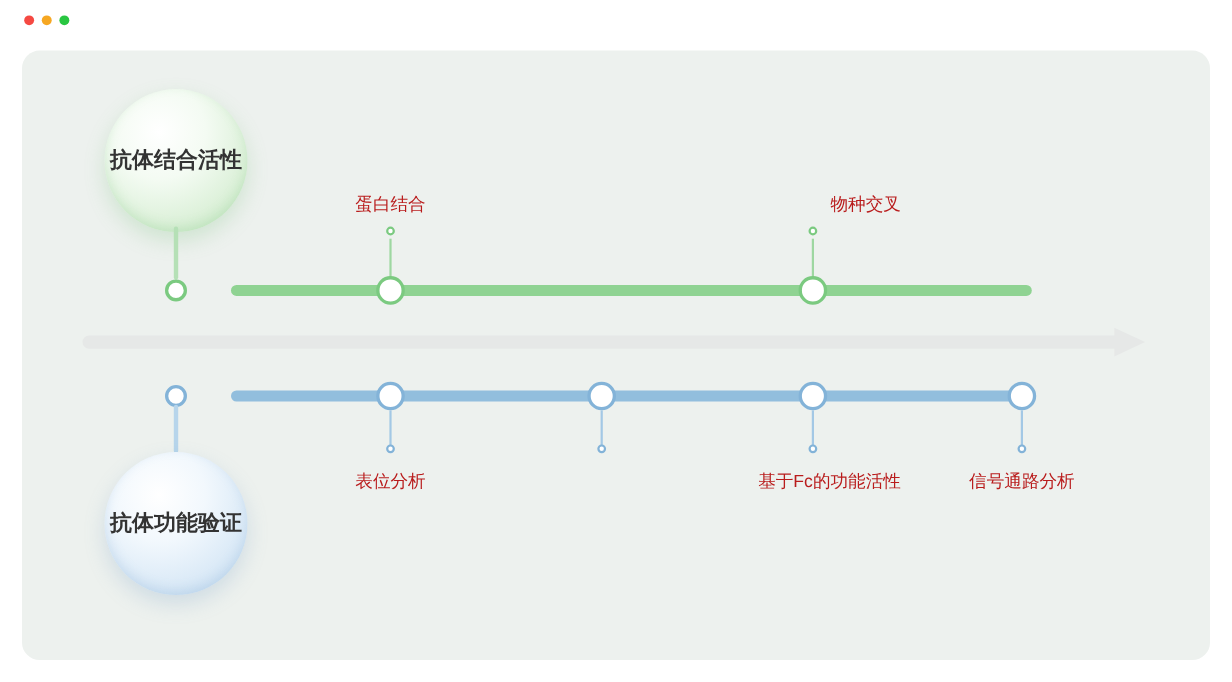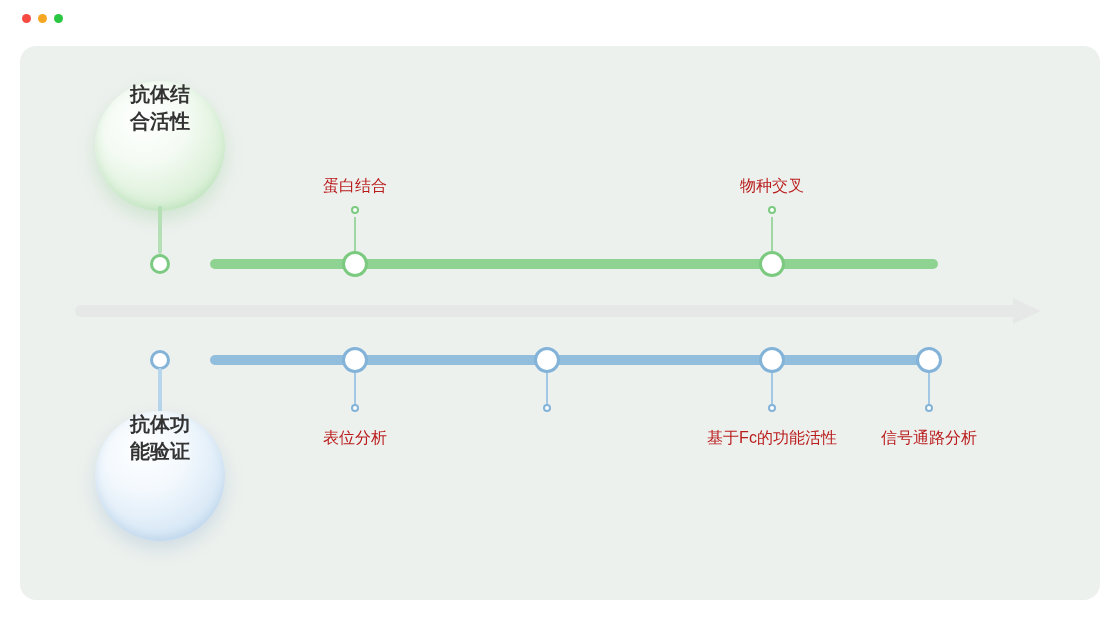--- a/index.html
+++ b/index.html
@@ -20,21 +20,21 @@
 
   
   .panel {
     position:absolute; left:20px; top:46px; width:1080px; height:554px;
     background:#edf1ee; border-radius:16px;
   }
 
   
   .bubble {
     position:absolute; width:130px; height:130px; border-radius:50%;
-    display:flex; flex-direction:column; align-items:center; 
+    display:flex; flex-direction:row; align-items:center; justify-content:center;
     font-size:20px; font-weight:bold; color:#333; line-height:27px; text-align:center;
   }
   .bubble.green-bubble {
     left:75px; top:35px;
     background:radial-gradient(circle at 38% 30%, #ffffff 0%, #f4fbf3 35%, #ddf1da 68%, #c2e6bf 100%);
     box-shadow:0 8px 18px rgba(120,190,125,0.25), inset 0 -4px 10px rgba(130,200,135,0.25);
   }
   .bubble.blue-bubble {
     left:75px; top:365px;
     background:radial-gradient(circle at 38% 30%, #ffffff 0%, #f2f8fd 35%, #dbeaf7 68%, #bfd9ef 100%);
@@ -64,21 +64,21 @@
   .arrow-head {
     position:absolute; left:993px; top:252px; width:0; height:0;
     border-top:13px solid transparent; border-bottom:13px solid transparent;
     border-left:28px solid #e6e8e7;
   }
 
   
   .milestone { position:absolute; width:160px; text-align:center; }
   .milestone.top    { top:130px; height:110px; }
   .milestone.bottom { top:290px; height:120px; }
-  .pos0 { left:255px; } .pos1 { left:447px; } .pos2 { left:672px; } .pos3 { left:829px; }
+  .pos0 { left:255px; } .pos1 { left:447px; } .pos2 { left:639px;text-align:right; } .pos3 { left:829px; }
 
   .m-label { position:absolute; width:100%; font-size:16px; color:#b91c1c; white-space:nowrap; }
   .milestone.top .m-label    { top:0; }
   .milestone.bottom .m-label { top:92px; }
 
   .tiny {
     position:absolute; left:50%; transform:translateX(-50%);
     width:8px; height:8px; border-radius:50%; background:#ffffff;
   }
   .milestone.top .tiny    { top:30px; border:2px solid #7bca80; }

